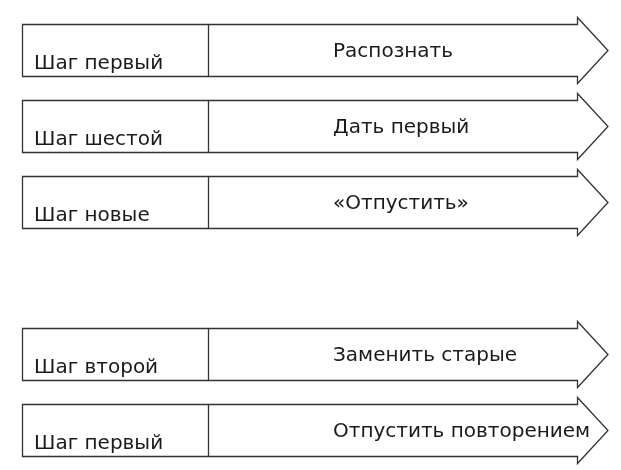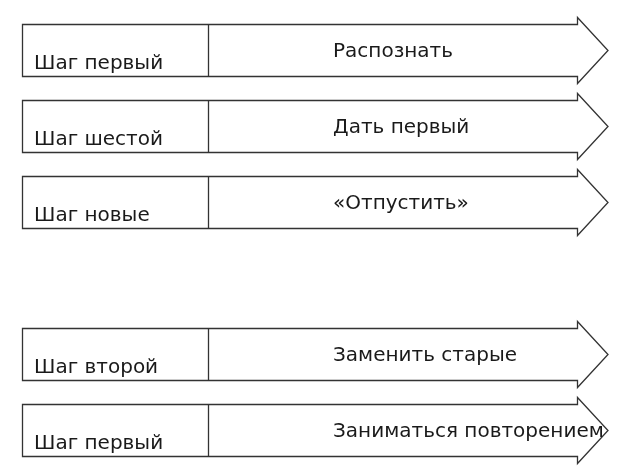--- a/index.html
+++ b/index.html
@@ -88,16 +88,16 @@
     <div class="step-label">Шаг второй</div>
     <div class="step-value">Заменить старые</div>
   </div>
 
   <div class="step-row" style="top:404px">
     <svg class="arrow-svg" viewBox="0 0 621 70">
       <path d="M22.5 8.5 H577.5 V1.5 L608 34.5 L577.5 67.5 V60.5 H22.5 Z"></path>
       <line x1="208.5" y1="8.5" x2="208.5" y2="60.5"></line>
     </svg>
     <div class="step-label">Шаг первый</div>
-    <div class="step-value">Заниматься повторением</div>
+    <div class="step-value">Отпустить повторением</div>
   </div>
 
 </div>
 
 </body></html>

